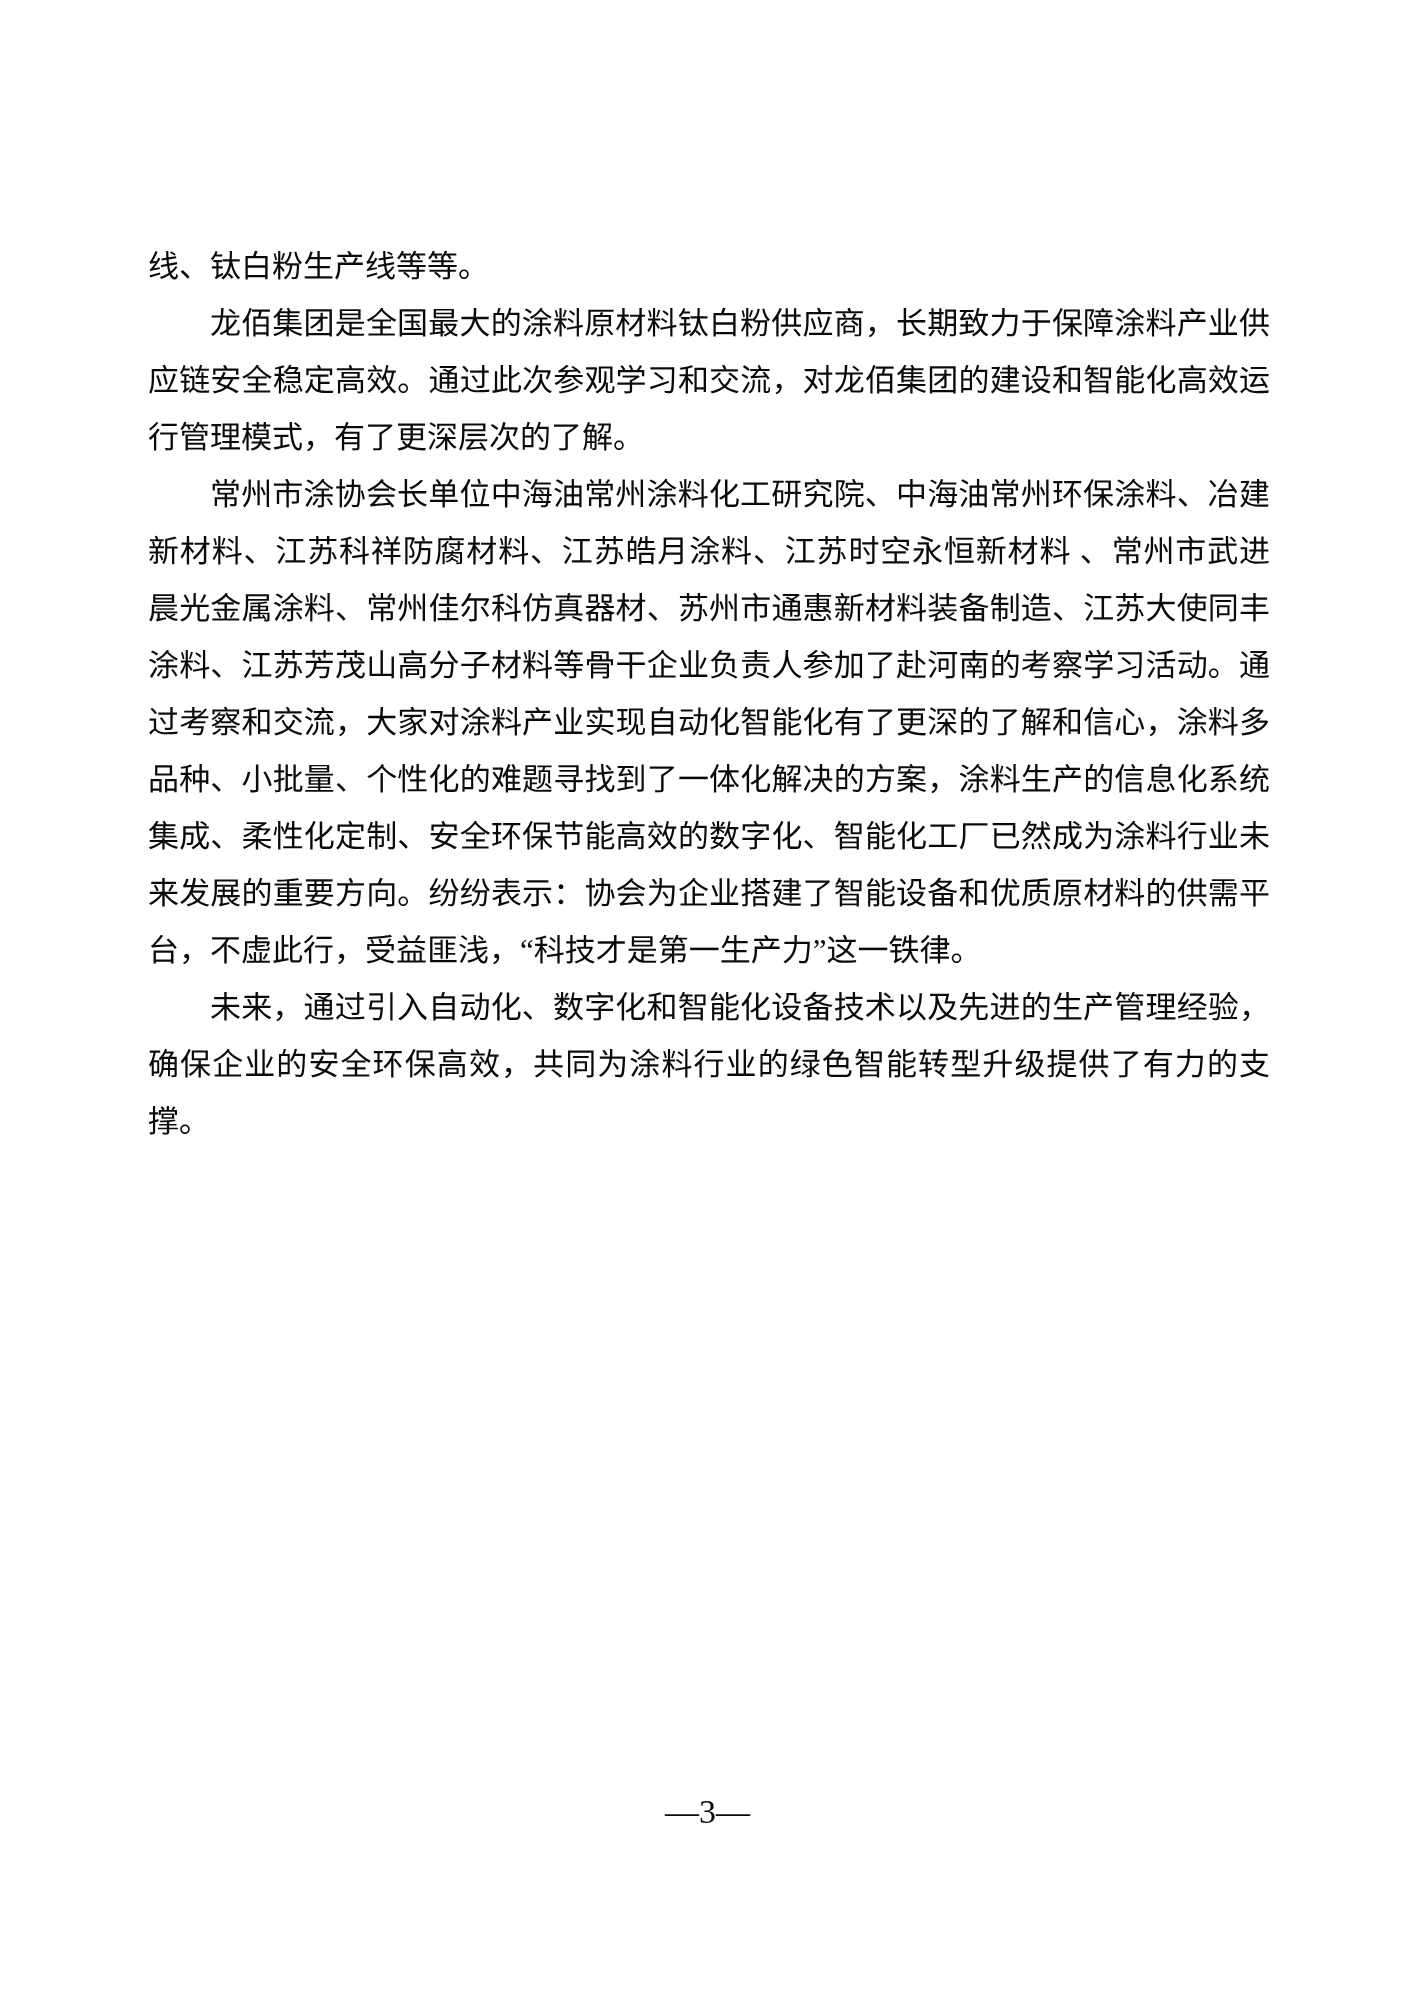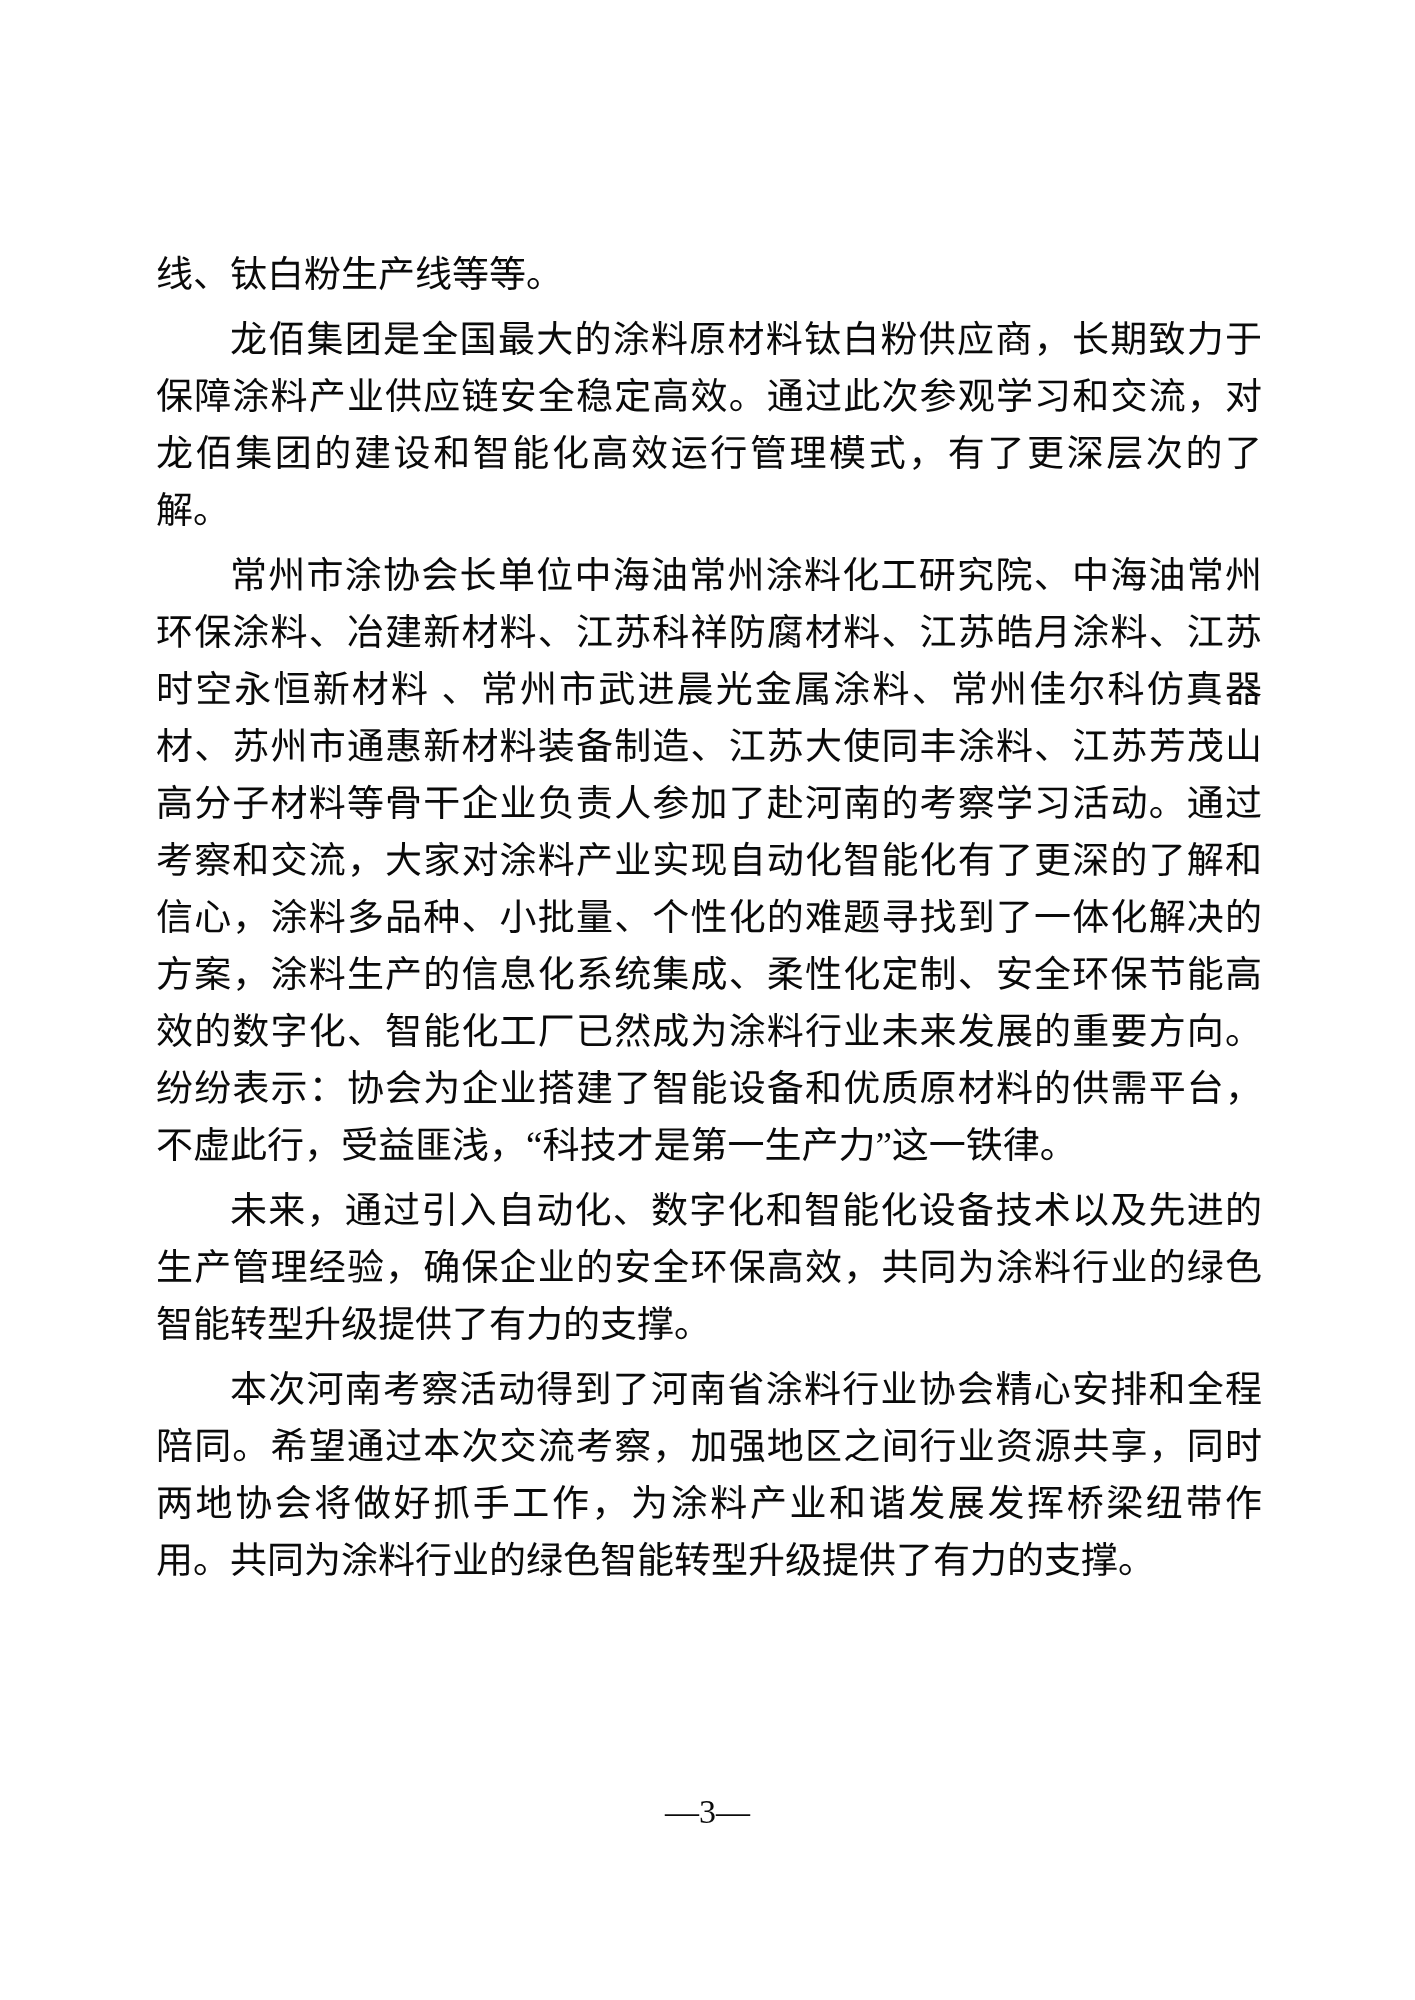--- a/index.html
+++ b/index.html
@@ -16,22 +16,22 @@
     font-family: "Liberation Serif", "DejaVu Serif", serif;
     color: #000000;
   }
   .text-block {
     position: absolute;
     left: 148px;
     top: 238px;
     width: 1122px;
   }
   .para {
-    margin: 8px;
-    font-size: 37px;
+    margin: 0;
+    font-size: 31px;
     line-height: 57px;
     text-align: justify;
     text-justify: inter-ideograph;
     text-indent: 2em;
     letter-spacing: 0;
     word-break: break-all;
     color: #0a0a0a;
   }
   .para.no-indent {
     text-indent: 0;
@@ -50,16 +50,15 @@
 </style>
 </head>
 <body>
 
 <div class="page">
   <div class="text-block">
     <p class="para no-indent">线、钛白粉生产线等等。</p>
     <p class="para">龙佰集团是全国最大的涂料原材料钛白粉供应商，长期致力于保障涂料产业供应链安全稳定高效。通过此次参观学习和交流，对龙佰集团的建设和智能化高效运行管理模式，有了更深层次的了解。</p>
     <p class="para">常州市涂协会长单位中海油常州涂料化工研究院、中海油常州环保涂料、冶建新材料、江苏科祥防腐材料、江苏皓月涂料、江苏时空永恒新材料 、常州市武进晨光金属涂料、常州佳尔科仿真器材、苏州市通惠新材料装备制造、江苏大使同丰涂料、江苏芳茂山高分子材料等骨干企业负责人参加了赴河南的考察学习活动。通过考察和交流，大家对涂料产业实现自动化智能化有了更深的了解和信心，涂料多品种、小批量、个性化的难题寻找到了一体化解决的方案，涂料生产的信息化系统集成、柔性化定制、安全环保节能高效的数字化、智能化工厂已然成为涂料行业未来发展的重要方向。纷纷表示：协会为企业搭建了智能设备和优质原材料的供需平台，不虚此行，受益匪浅，“科技才是第一生产力”这一铁律。</p>
     <p class="para">未来，通过引入自动化、数字化和智能化设备技术以及先进的生产管理经验，确保企业的安全环保高效，共同为涂料行业的绿色智能转型升级提供了有力的支撑。</p>
-    <p class="para">本次河南考察活动得到了河南省涂料行业协会精心安排和全程陪同。希望通过本次交流考察，加强地区之间行业资源共享，同时两地协会将做好抓手工作，为涂料产业和谐发展发挥桥梁纽带作用。共同为涂料行业的绿色智能转型升级提供了有力的支撑。</p>
   </div>
   <div class="page-number">—3—</div>
 </div>
 
 </body></html>

